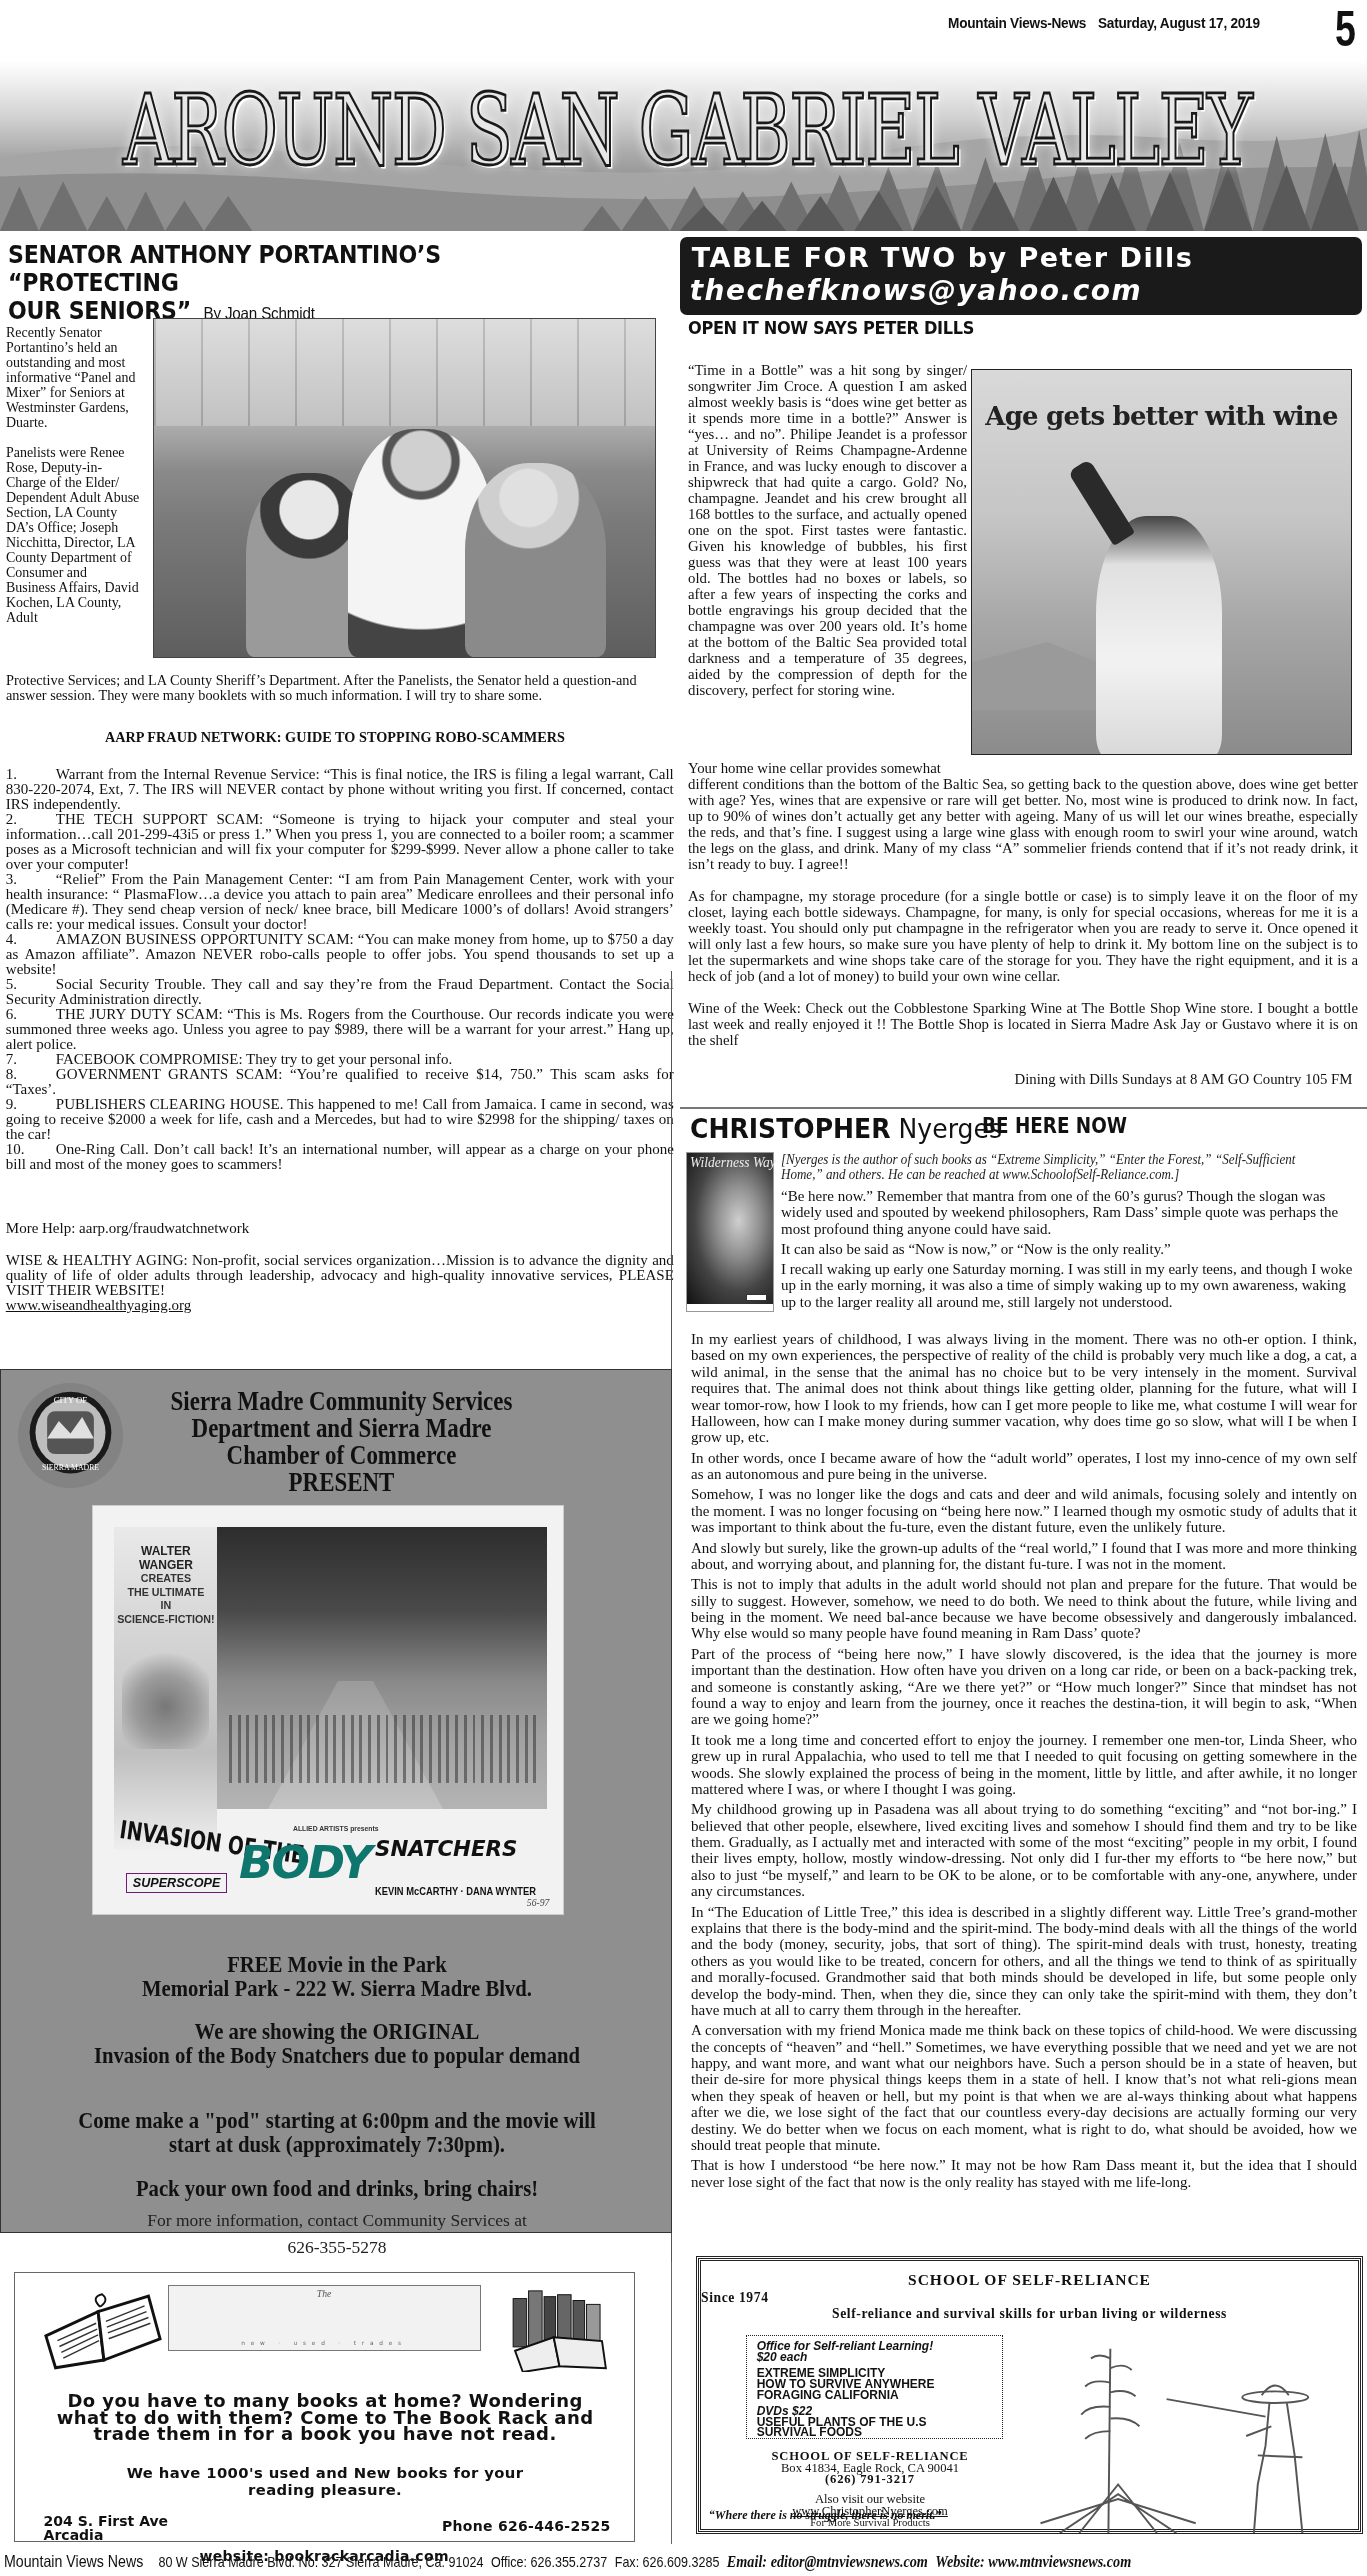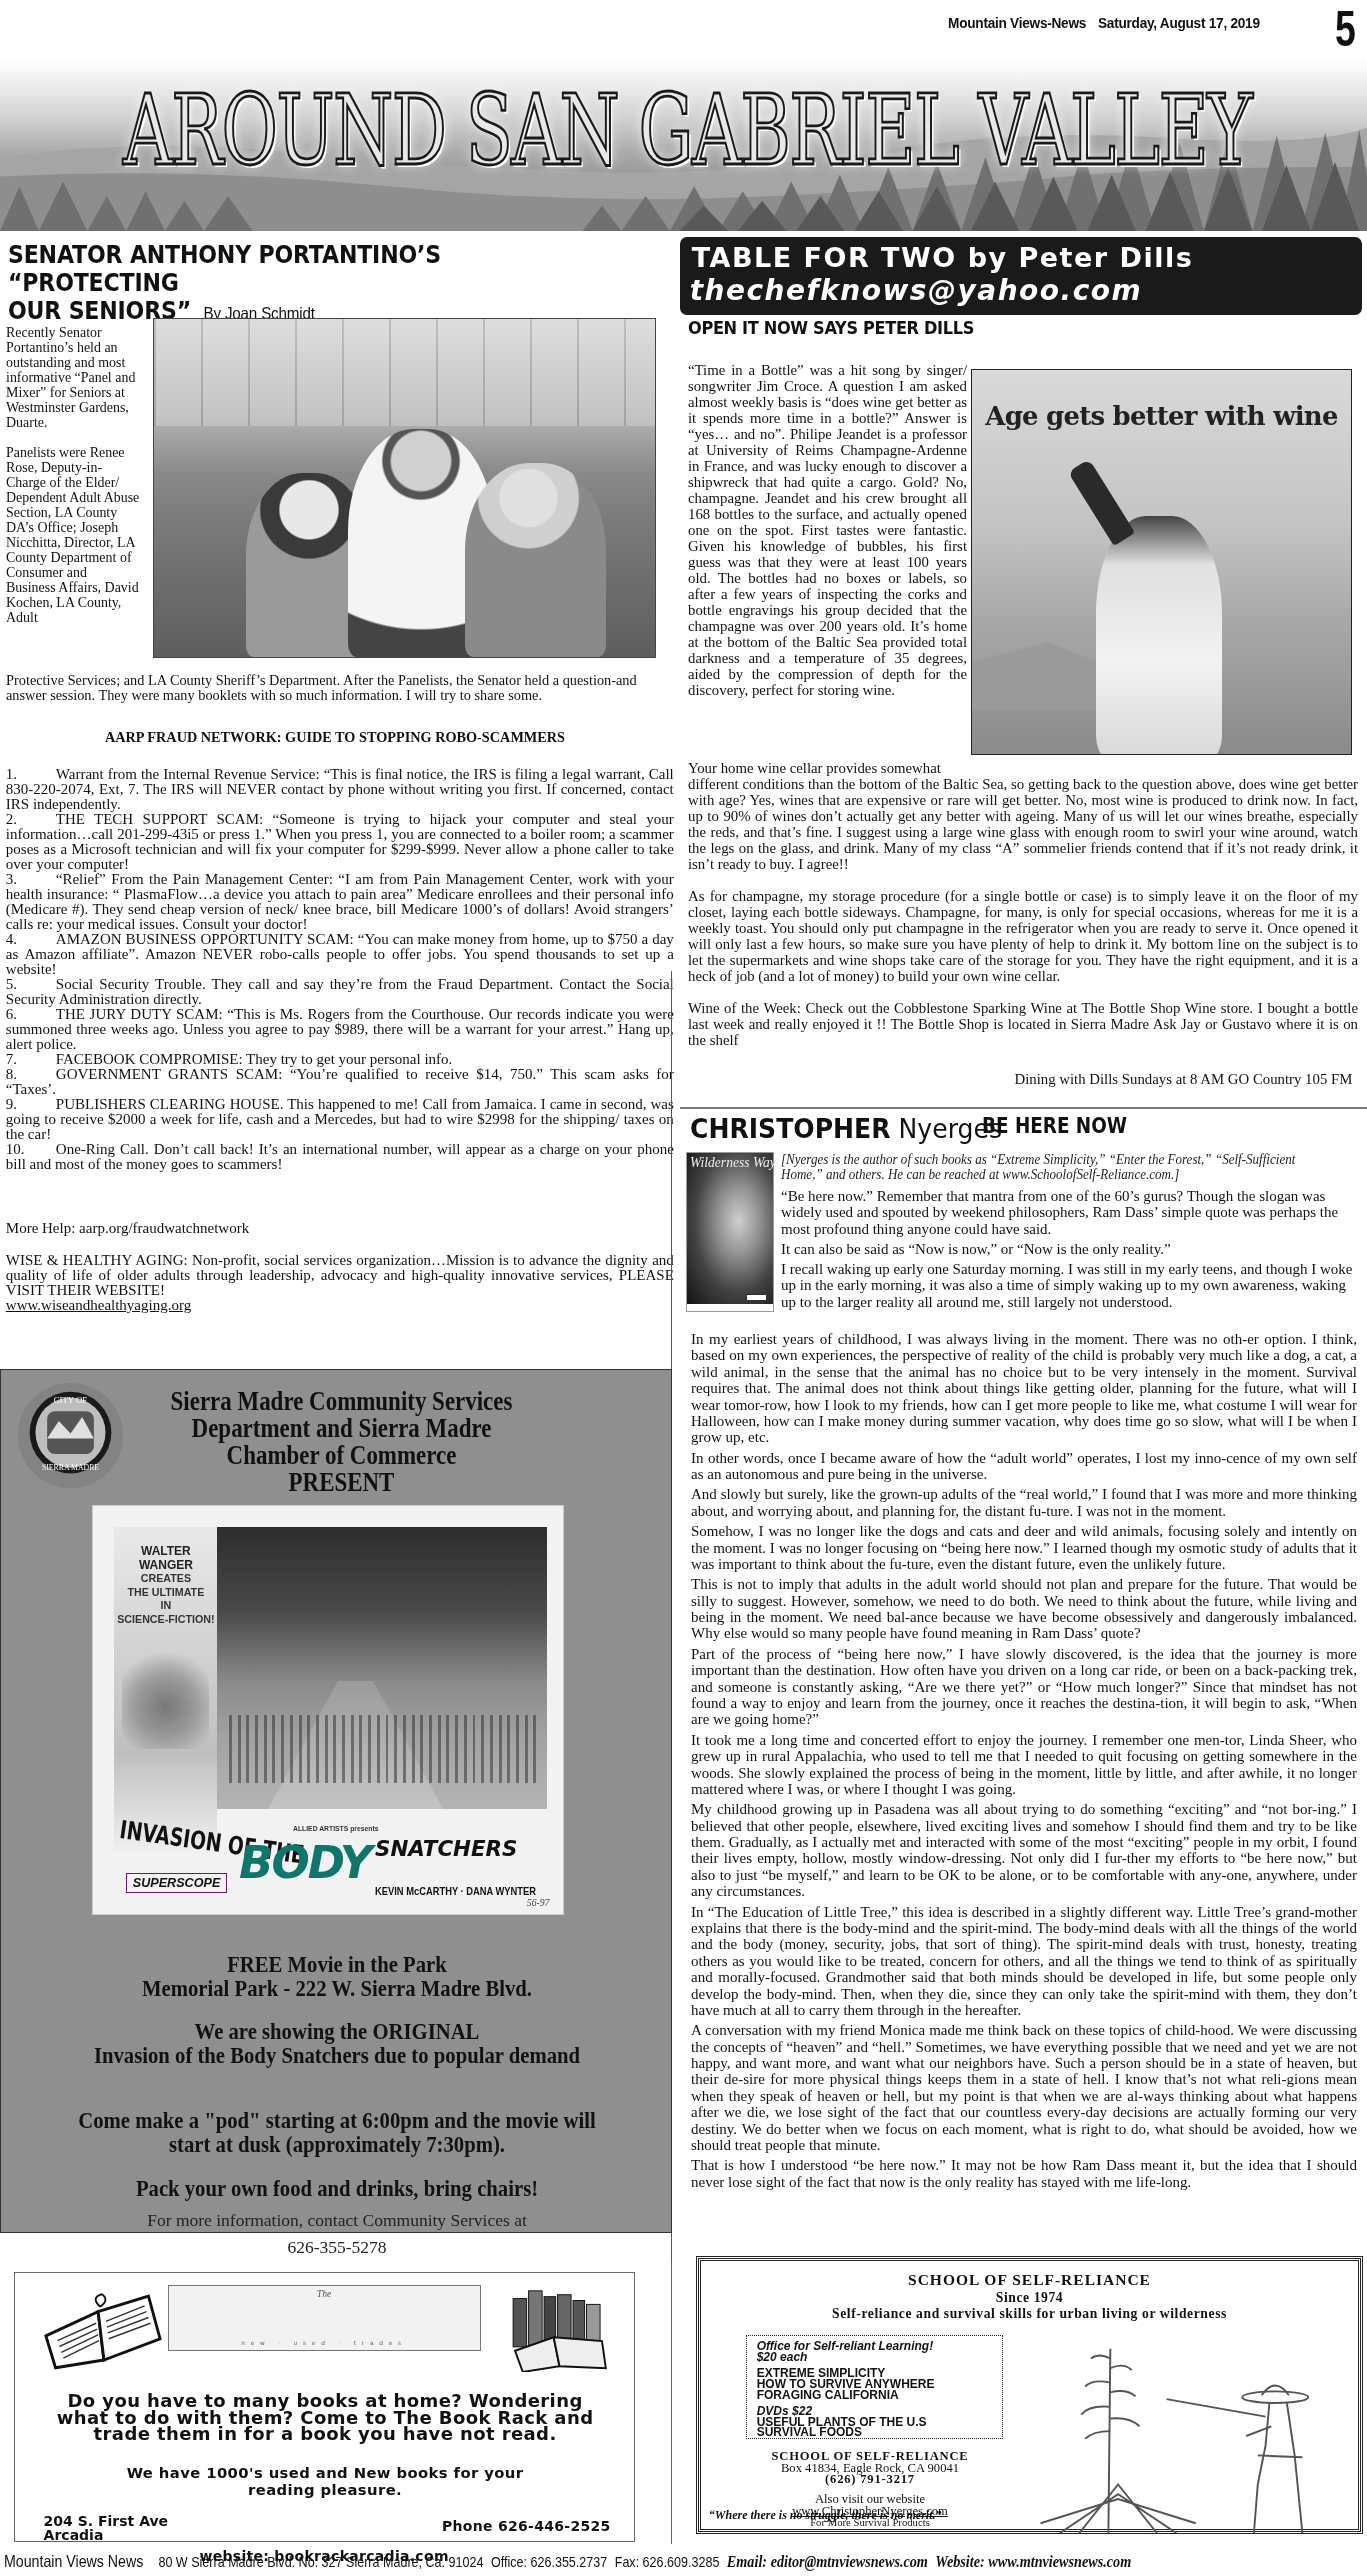--- a/index.html
+++ b/index.html
@@ -108,21 +108,21 @@
   .cn-photo .sticker { position: absolute; right: 5.8px; bottom: 9.7px; width: 21.4px; height: 7.8px; background: #fff; border: 1px solid #333; }
   .cn-intro { position: absolute; left: 781px; top: 1152px; width: 577px; font-style: italic; font-size: 13.6px; line-height: 15px; color: #222; transform: scaleX(0.96); transform-origin: left top; }
   .cn-top { position: absolute; left: 781px; top: 1187px; width: 577px; font-size: 15px; line-height: 16.3px; }
   .cn-top p { margin-bottom: 3.9px; }
   .cn-body { position: absolute; left: 691px; top: 1331px; width: 666px; font-size: 15px; line-height: 16.4px; text-align: justify; }
   .cn-body p { margin-bottom: 3.9px; }
 
   
   .sr-ad { position: absolute; left: 698px; top: 2258px; width: 663px; height: 274px; border: 3.9px double #222; outline: 1px solid #222; outline-offset: 1.9px; background: #fff; font-family: "Liberation Serif", serif; }
   .sr-ad .h1 { position: absolute; left: 0; width: 100%; top: 9.7px; text-align: center; font-weight: bold; font-size: 15.5px; letter-spacing: 1px; }
-  .sr-ad .h2 { position: absolute; left: 0; width: 100%; top: 29px; text-align: center; font-weight: bold; font-size: 13.6px; letter-spacing: 0.6px; }
+  .sr-ad .h2 { position: absolute; left: 0; width: 100%; top: 29px; font-weight: bold; font-size: 13.6px; letter-spacing: 0.6px; }
   .sr-ad .h3 { position: absolute; left: 0; width: 100%; top: 41px; text-align: center; font-weight: bold; font-size: 13.6px; letter-spacing: 0.6px; }
   .sr-ad .box { position: absolute; left: 45px; top: 74px; width: 257px; height: 104px; border: 1.9px dotted #222; padding: 4.9px 9.7px; font-family: "Liberation Sans", sans-serif; font-weight: bold; font-size: 12px; line-height: 10.7px; }
   .sr-ad .box .it { font-style: italic; }
   .sr-ad .box .g { height: 5.8px; }
   .sr-ad .addr { position: absolute; left: 45px; top: 190px; width: 248px; text-align: center; font-size: 12.6px; line-height: 11.7px; }
   .sr-ad .addr .b { font-weight: bold; letter-spacing: 0.8px; }
   .sr-ad .addr .u { text-decoration: underline; }
   .sr-ad .addr .gap { height: 7.8px; }
   .sr-ad .quote { position: absolute; left: 7.8px; bottom: 5.8px; font-weight: bold; font-style: italic; font-size: 12px; }
   .sr-ad .plant { position: absolute; left: 320px; top: 78px; width: 330px; height: 194px; }
@@ -317,22 +317,22 @@
 </div>
 <div class="cn-intro">[Nyerges is the author of such books as “Extreme Simplicity,” “Enter the Forest,” “Self-Sufficient Home,” and others.  He can be reached at www.SchoolofSelf-Reliance.com.]</div>
 <div class="cn-top" style="top:1188px;">
   <p>“Be here now.”  Remember that mantra from one of the 60’s gurus? Though the slogan was widely used and spouted by weekend philosophers, Ram Dass’ simple quote was perhaps the most profound thing anyone could have said.</p>
   <p>It can also be said as “Now is now,” or “Now is the only reality.”</p>
   <p>I recall waking up early one Saturday morning. I was still in my early teens, and though I woke up in the early morning, it was also a time of simply waking up to my own awareness, waking up to the larger reality all around me, still largely not understood.</p>
 </div>
 <div class="cn-body">
   <p>In my earliest years of childhood, I was always living in the moment. There was no oth-er option. I think, based on my own experiences, the perspective of reality of the child is probably very much like a dog, a cat, a wild animal, in the sense that the animal has no choice but to be very intensely in the moment. Survival requires that. The animal does not think about things like getting older, planning for the future, what will I wear tomor-row, how I look to my friends, how can I get more people to like me, what costume I will wear for Halloween, how can I make money during summer vacation, why does time go so slow, what will I be when I grow up, etc.</p>
   <p>In other words, once I became aware of how the “adult world” operates, I lost my inno-cence of my own self as an autonomous and pure being in the universe.</p>
+  <p> Somehow, I was no longer like the dogs and cats and deer and wild animals, focusing solely and intently on the moment.  I was no longer focusing on “being here now.” I learned though my osmotic study of adults that it was important to think about the fu-ture, even the distant future, even the unlikely future.</p>
   <p>And slowly but surely, like the grown-up adults of the “real world,” I found that I was more and more thinking about, and worrying about, and planning for, the distant fu-ture. I was not in the moment.</p>
-  <p> Somehow, I was no longer like the dogs and cats and deer and wild animals, focusing solely and intently on the moment.  I was no longer focusing on “being here now.” I learned though my osmotic study of adults that it was important to think about the fu-ture, even the distant future, even the unlikely future.</p>
   <p>This is not to imply that adults in the adult world should not plan and prepare for the future. That would be silly to suggest. However, somehow, we need to do both. We need to think about the future, while living and being in the moment.  We need bal-ance because we have become obsessively and dangerously imbalanced. Why else would so many people have found meaning in Ram Dass’ quote?</p>
   <p>Part of the process of “being here now,” I have slowly discovered, is the idea that the journey is more important than the destination.  How often have you driven on a long car ride, or been on a back-packing trek, and someone is constantly asking, “Are we there yet?” or “How much longer?” Since that mindset has not found a way to enjoy and learn from the journey, once it reaches the destina-tion, it will begin to ask, “When are we going home?”</p>
   <p>It took me a long time and concerted effort to enjoy the journey.  I remember one men-tor, Linda Sheer, who grew up in rural Appalachia, who used to tell me that I needed to quit focusing on getting somewhere in the woods.  She slowly explained the process of being in the moment, little by little, and after awhile, it no longer mattered where I was, or where I thought I was going.</p>
   <p>My childhood growing up in Pasadena was all about trying to do something “exciting” and “not bor-ing.”  I believed that other people, elsewhere, lived exciting lives and somehow I should find them and try to be like them.  Gradually, as I actually met and interacted with some of the most “exciting” people in my orbit, I found their lives empty, hollow, mostly window-dressing.  Not only did I fur-ther my efforts to “be here now,” but also to just “be myself,” and learn to be OK to be alone, or to be comfortable with any-one, anywhere, under any circumstances.</p>
   <p>In “The Education of Little Tree,” this idea is described in a slightly different way.  Little Tree’s grand-mother explains that there is the body-mind and the spirit-mind. The body-mind deals with all the things of the world and the body (money, security, jobs, that sort of thing). The spirit-mind deals with trust, honesty, treating others as you would like to be treated, concern for others, and all the things we tend to think of as spiritually and morally-focused.  Grandmother said that both minds should be developed in life, but some people only develop the body-mind. Then, when they die, since they can only take the spirit-mind with them, they don’t have much at all to carry them through in the hereafter.</p>
   <p>A conversation with my friend Monica made me think back on these topics of child-hood. We were discussing the concepts of “heaven” and “hell.” Sometimes, we have everything possible that we need and yet we are not happy, and want more, and want what our neighbors have. Such a person should be in a state of heaven, but their de-sire for more physical things keeps them in a state of hell. I know that’s not what reli-gions mean when they speak of heaven or hell, but my point is that when we are al-ways thinking about what happens after we die, we lose sight of the fact that our countless every-day decisions are actually forming our very destiny.   We do better when we focus on each moment, what is right to do, what should be avoided, how we should treat people that minute.</p>
   <p>That is how I understood “be here now.”  It may not be how Ram Dass meant it, but the idea that I should never lose sight of the fact that now is the only reality has stayed with me life-long.</p>
 </div>
 
 <div class="sr-ad">

